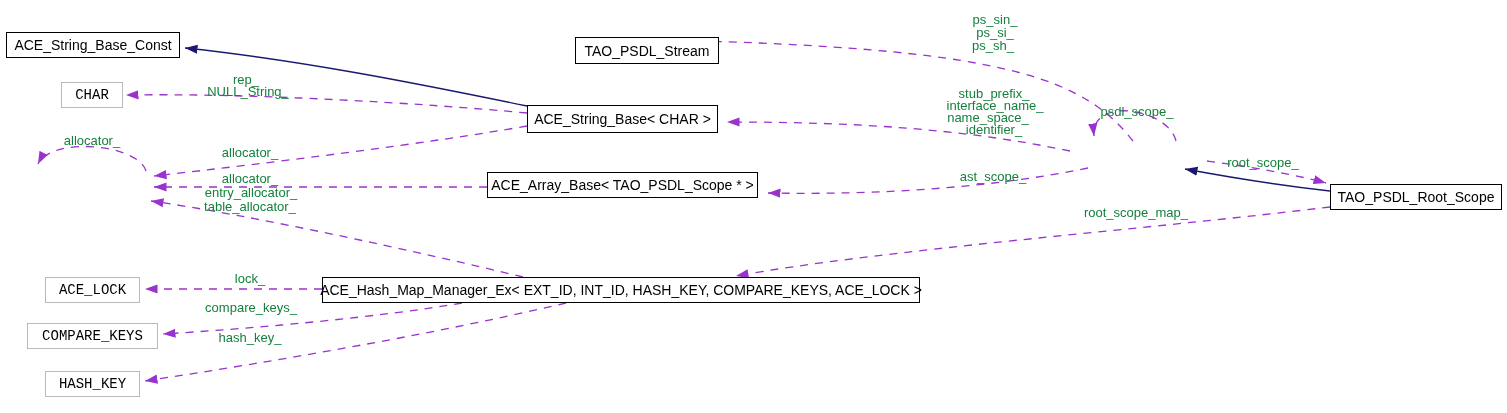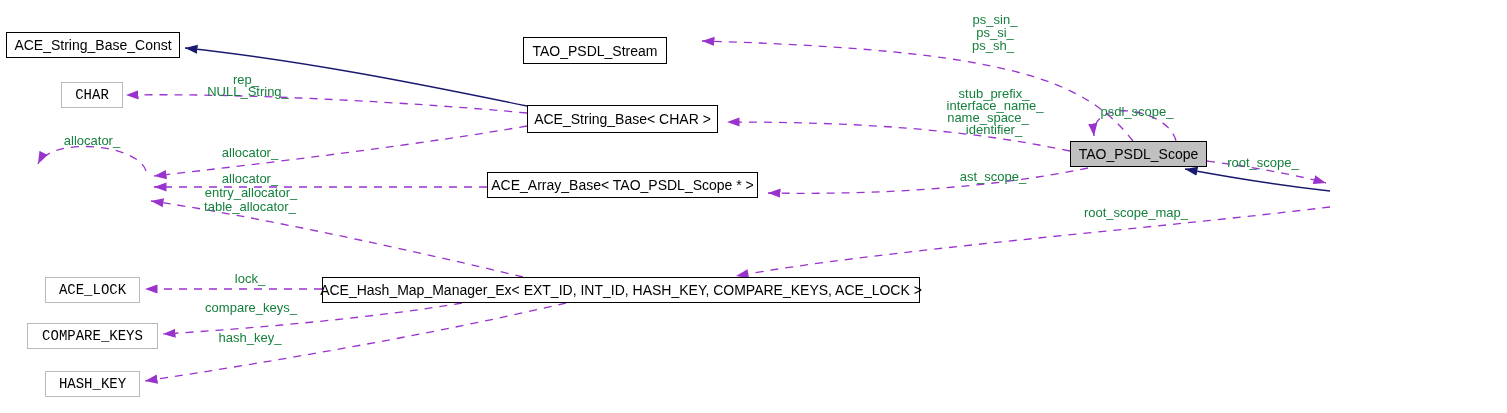--- a/index.html
+++ b/index.html
@@ -56,25 +56,25 @@
     <path class="usage" d="M 1088,168 C 990,188 880,195 768,193" marker-end="url(#arrow-p)"></path>
     <path class="usage" d="M 1207,161 C 1252,167 1297,175 1326,183" marker-end="url(#arrow-p)"></path>
     <path class="usage" d="M 1330,207 C 1140,230 880,250 736,276" marker-end="url(#arrow-p)"></path>
   </svg>
 
   <div class="node" style="left:6px;top:32px;width:174px;height:26px">ACE_String_Base_Const</div>
   <div class="node param" style="left:61px;top:82px;width:62px;height:26px">CHAR</div>
   <div class="node param" style="left:45px;top:277px;width:95px;height:14px">ACE_LOCK</div>
   <div class="node param" style="left:27px;top:323px;width:131px;height:14px">COMPARE_KEYS</div>
   <div class="node param" style="left:45px;top:371px;width:95px;height:26px">HASH_KEY</div>
-  <div class="node" style="left:523px;top:37px;width:144px;height:27px">TAO_PSDL_Stream</div>
+  <div class="node" style="left:575px;top:37px;width:144px;height:27px">TAO_PSDL_Stream</div>
   <div class="node" style="left:527px;top:105px;width:191px;height:28px">ACE_String_Base&lt; CHAR &gt;</div>
   <div class="node" style="left:487px;top:172px;width:271px;height:26px">ACE_Array_Base&lt; TAO_PSDL_Scope * &gt;</div>
   <div class="node" style="left:322px;top:277px;width:598px;height:26px">ACE_Hash_Map_Manager_Ex&lt; EXT_ID, INT_ID, HASH_KEY, COMPARE_KEYS, ACE_LOCK &gt;</div>
-  <div class="node highlight" style="left:1070px;top:141px;width:137px;height:26px">TAO_PSDL_Scope</div>
+  <div class="node" style="left:1330px;top:184px;width:172px;height:26px">TAO_PSDL_Root_Scope</div>
 
   <div class="elabel" style="left:246px;top:79px">rep_</div>
   <div class="elabel" style="left:248px;top:91px">NULL_String_</div>
   <div class="elabel" style="left:92px;top:140px">allocator_</div>
   <div class="elabel" style="left:250px;top:152px">allocator_</div>
   <div class="elabel" style="left:250px;top:178px">allocator_</div>
   <div class="elabel" style="left:251px;top:192px">entry_allocator_</div>
   <div class="elabel" style="left:250px;top:206px">table_allocator_</div>
   <div class="elabel" style="left:250px;top:278px">lock_</div>
   <div class="elabel" style="left:251px;top:307px">compare_keys_</div>

